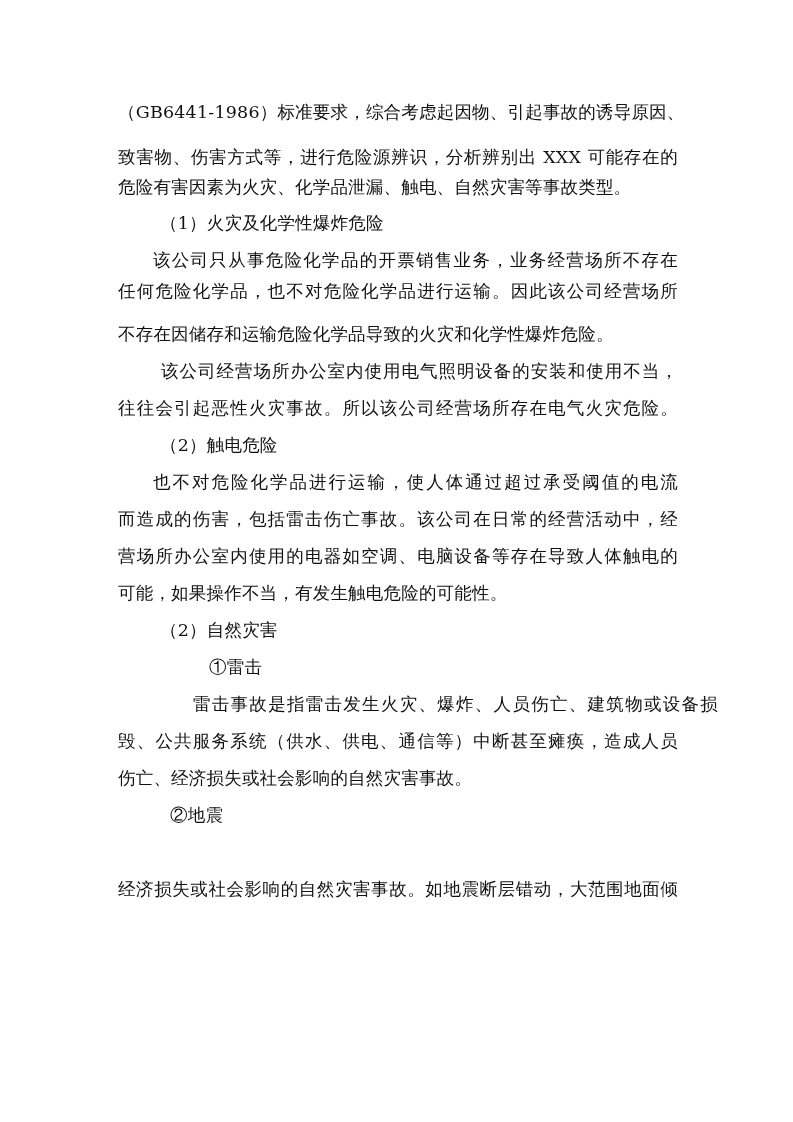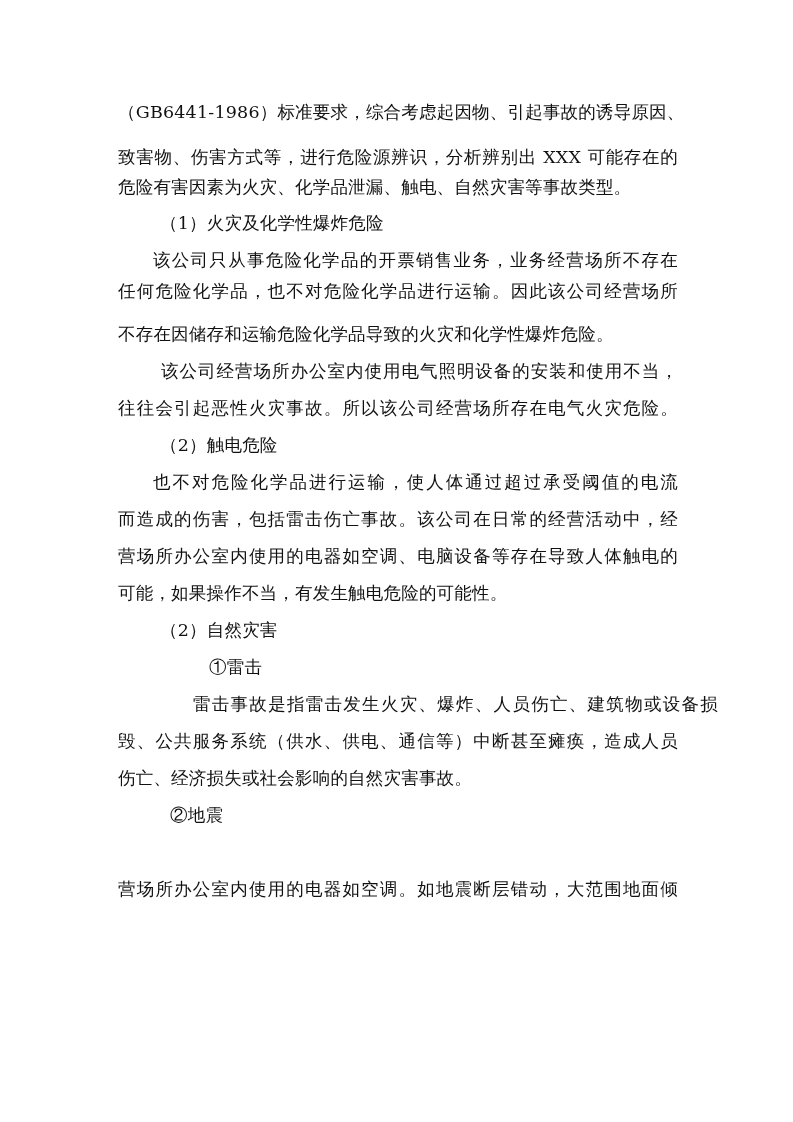--- a/index.html
+++ b/index.html
@@ -47,14 +47,14 @@
 
   <div class="line heading" style="top:619px; left:160px; width:auto;">（2）自然灾害</div>
   <div class="line heading" style="top:656px; left:170px; width:auto;margin-left:39px;">①雷击</div>
 
   <div class="line" style="top:693px; left:153px; width:525px;margin-left:40px;">雷击事故是指雷击发生火灾、爆炸、人员伤亡、建筑物或设备损</div>
   <div class="line" style="top:730px;">毁、公共服务系统（供水、供电、通信等）中断甚至瘫痪，造成人员</div>
   <div class="line last" style="top:767px;">伤亡、经济损失或社会影响的自然灾害事故。</div>
 
   <div class="line heading" style="top:804px; left:170px; width:auto;">②地震</div>
 
-  <div class="line" style="top:878px;">营场所办公室内使用的电器如空调。如地震断层错动，大范围地面倾</div>
+  <div class="line" style="top:878px;">经济损失或社会影响的自然灾害事故。如地震断层错动，大范围地面倾</div>
 </div>
 
 </body></html>

